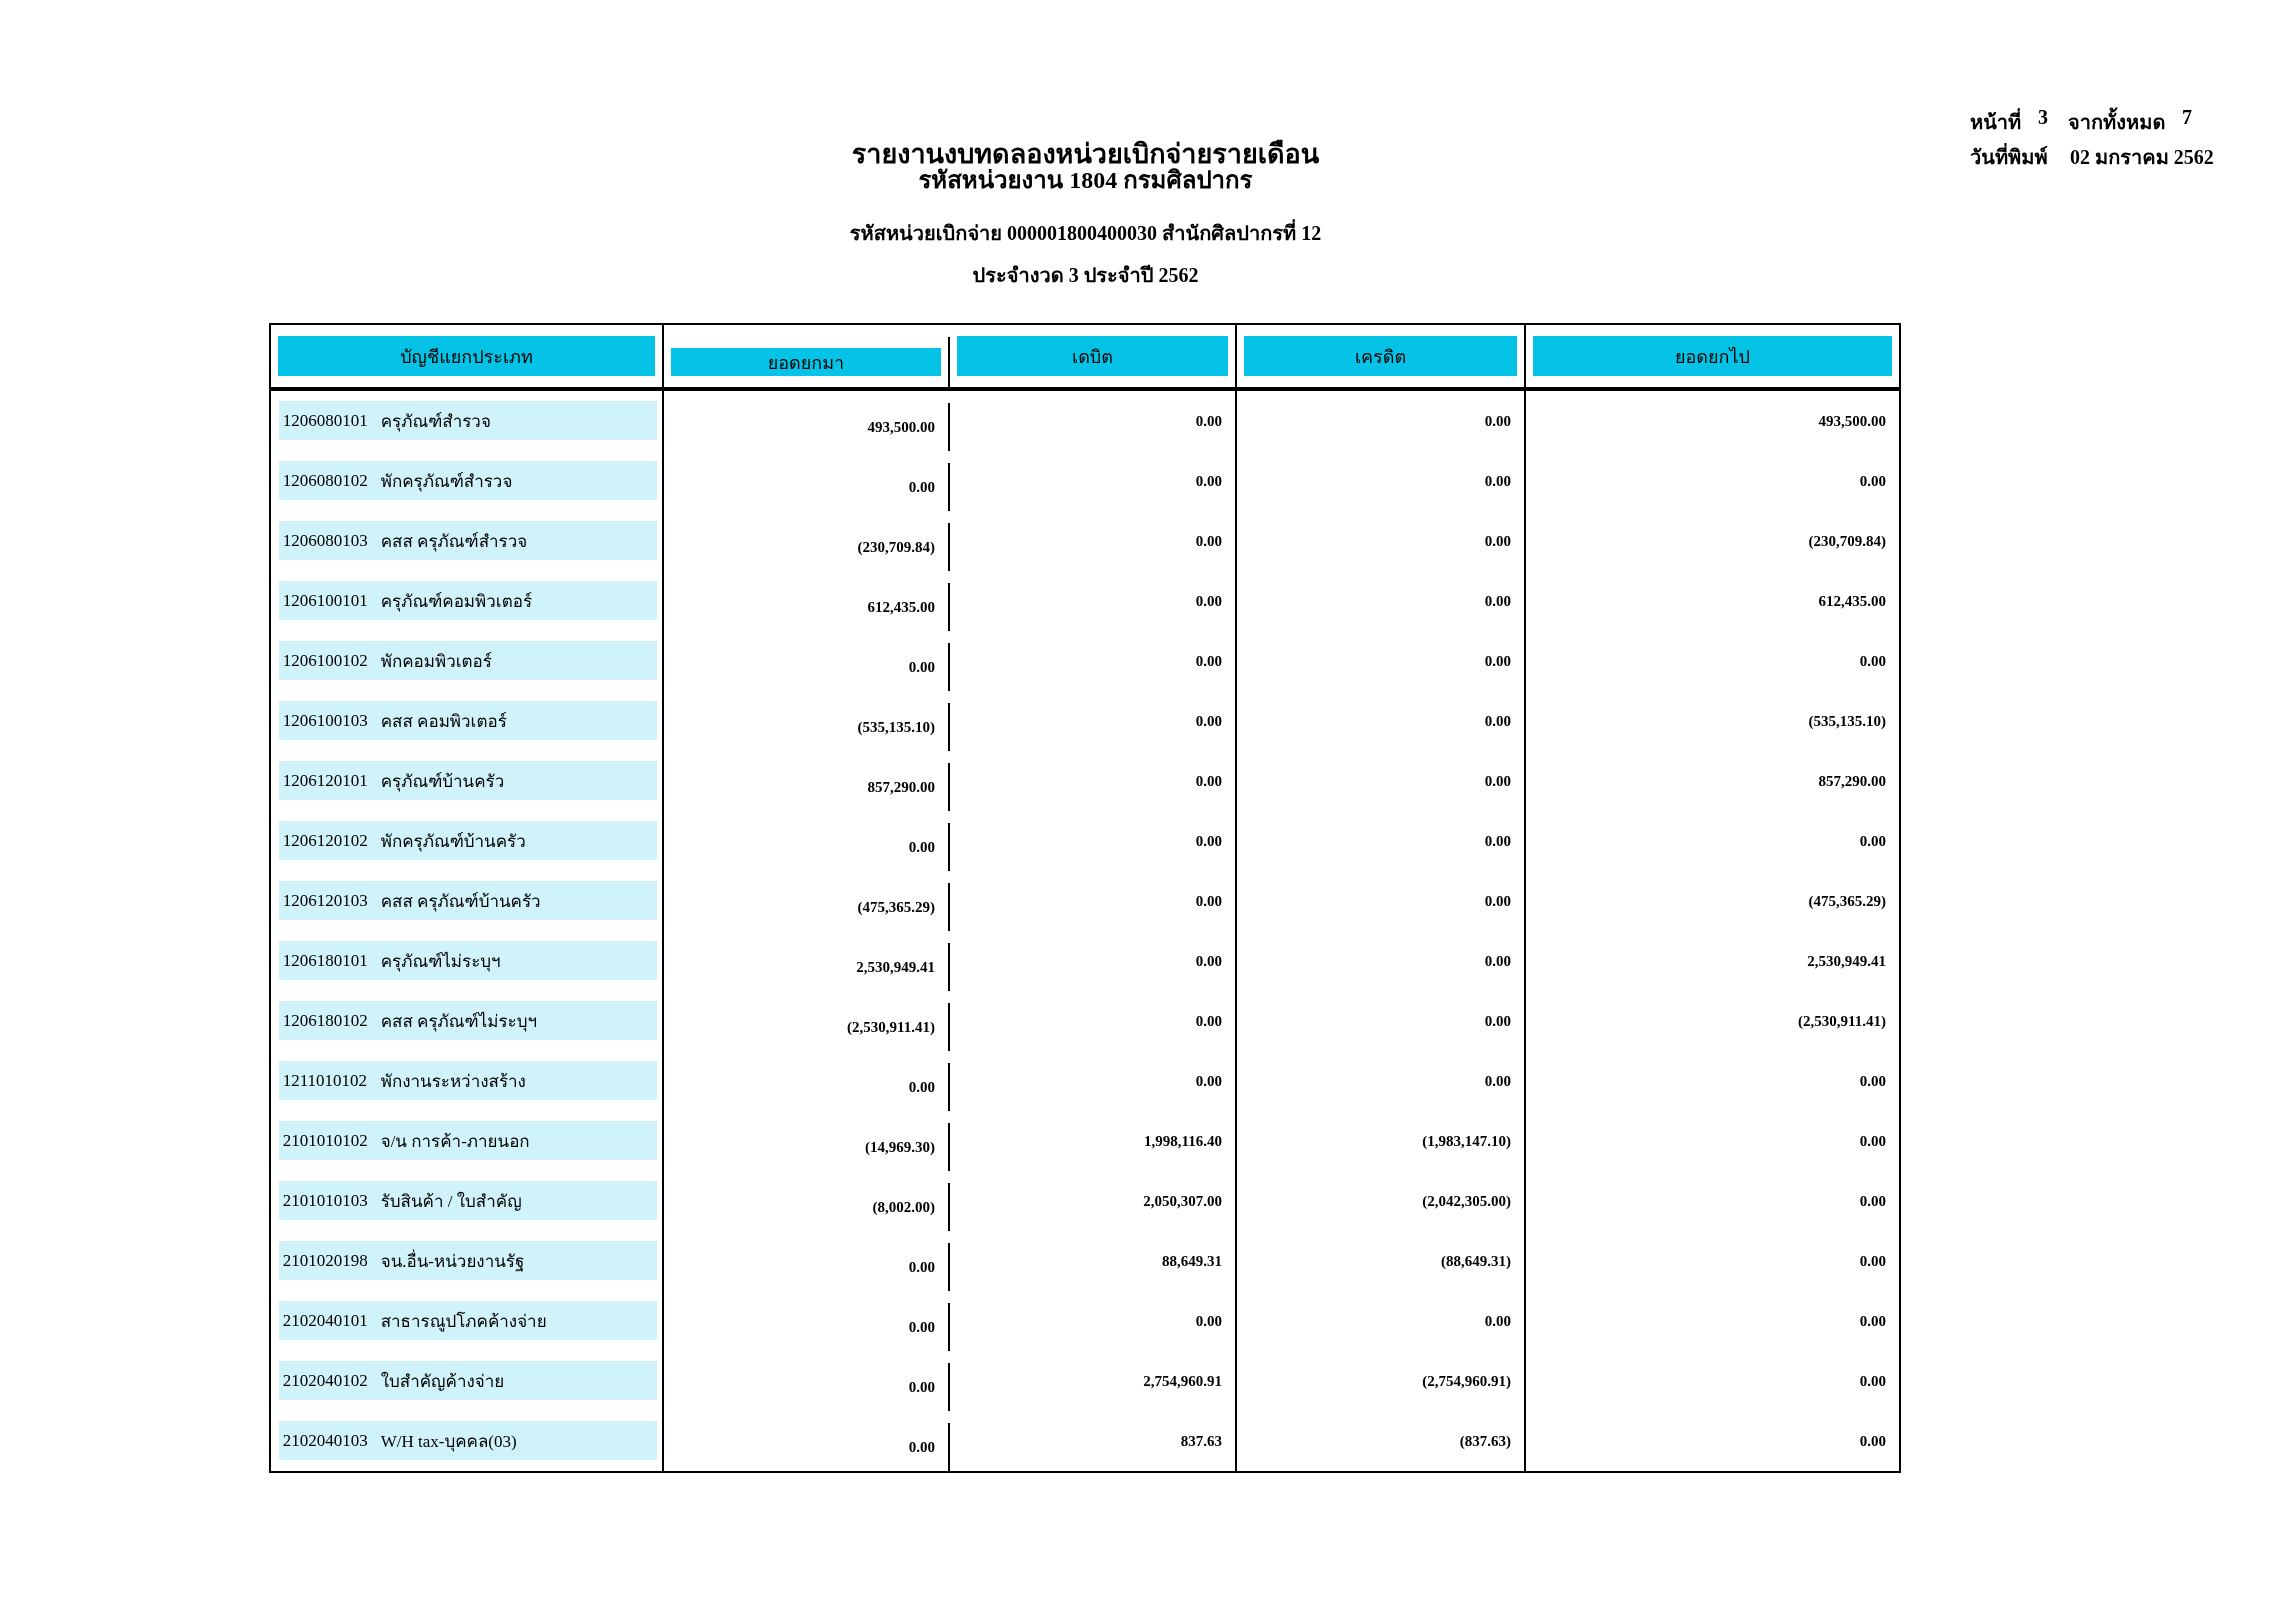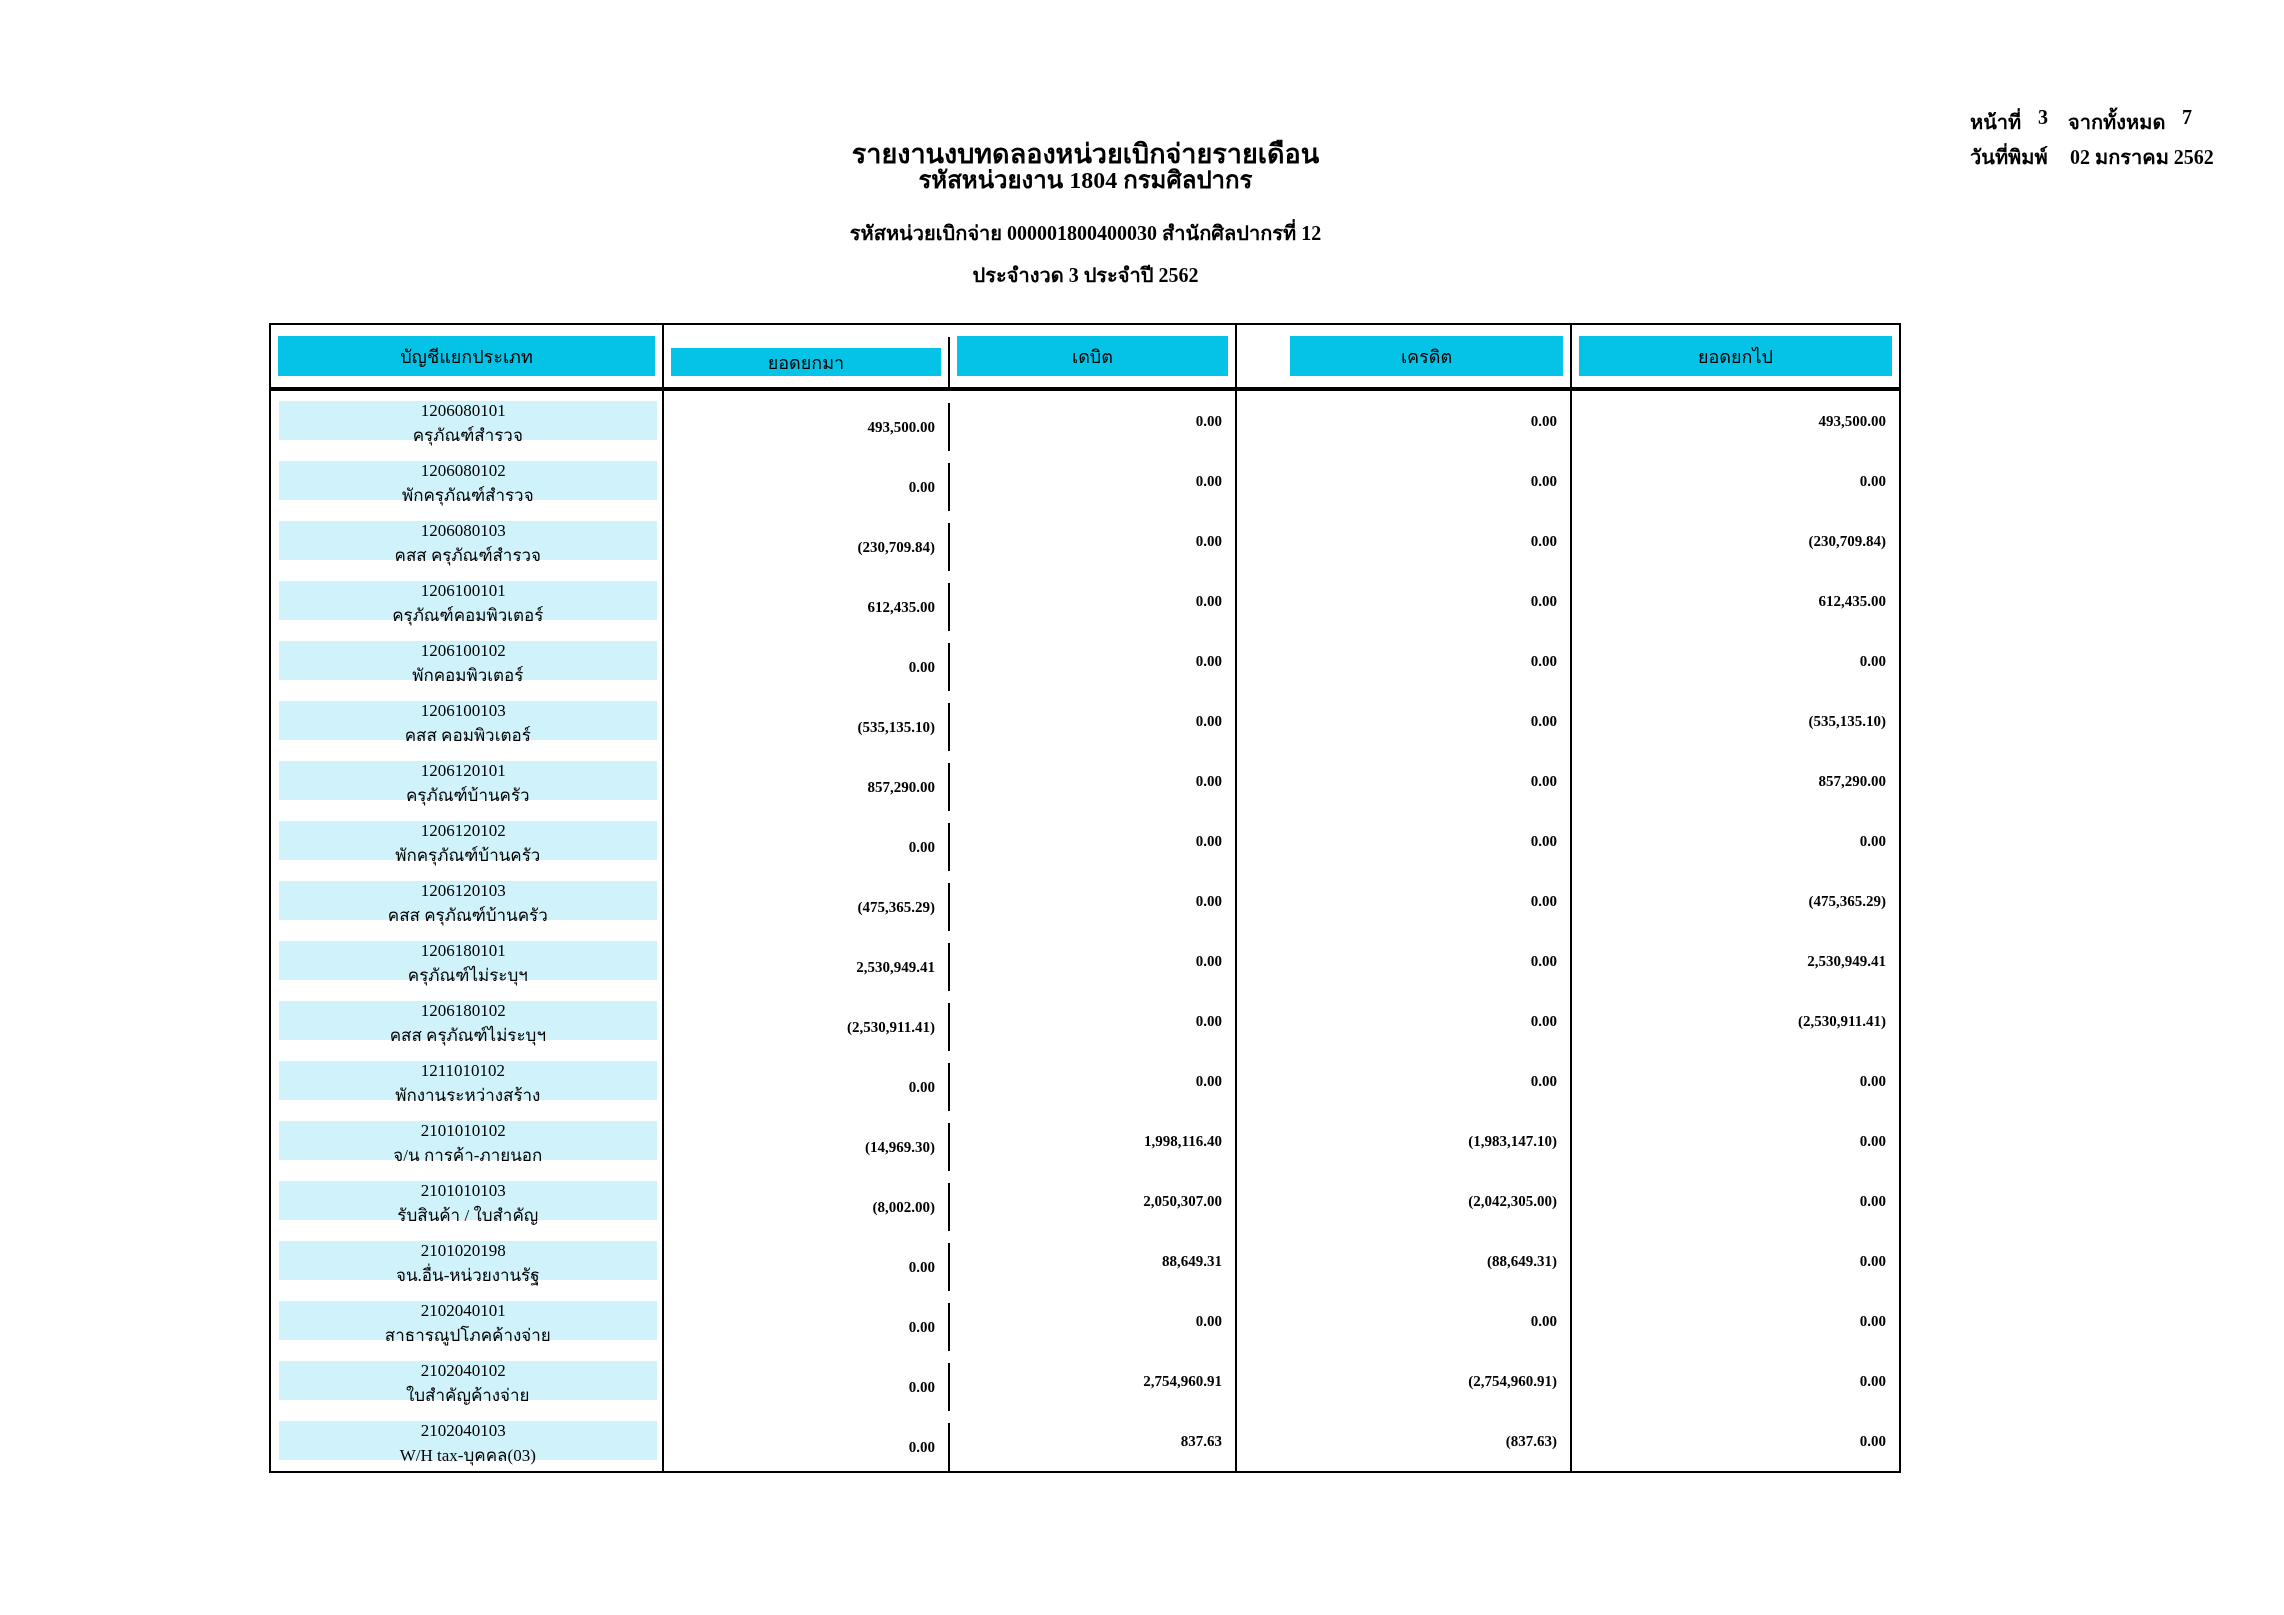--- a/index.html
+++ b/index.html
@@ -33,38 +33,38 @@
   
   .tbl{
     position:absolute;left:269px;top:323px;
     width:1628px;border:2.6px solid #000;background:#fff;
   }
   .thead{display:flex;height:62px;border-bottom:4.6px solid #000;}
   .th{position:relative;box-sizing:border-box;}
   .c1{width:393px;}
   .c2{width:286px;margin-top:12px;}
   .c3{width:287px;}
-  .c4{width:289px;margin-left:46px;}
+  .c4{width:289px;}
   .c5{flex:1;}
   .th.c1,.th.c2,.th.c3,.th.c4,
   .td.c1,.td.c2,.td.c3,.td.c4{border-right:2px solid #000;}
   .th-box{
     position:absolute;left:7.2px;right:7.2px;top:11px;bottom:11px;
     background:var(--header-bg);
     display:flex;align-items:center;justify-content:center;
     font-size:18px;white-space:nowrap;
   }
   .tbody{display:block;}
   .tr{display:flex;height:60px;}
   .td{position:relative;box-sizing:border-box;}
   .band{
     position:absolute;left:7.8px;right:5.2px;top:10.4px;height:39px;
     background:var(--band-bg);
     display:flex;align-items:center;
-    font-size:17px;white-space:nowrap;flex-direction:column;
+    font-size:17px;white-space:nowrap;
   }
   .code{display:inline-block;min-width:98px;padding-left:3.9px;}
   .num{
     display:flex;align-items:center;justify-content:flex-end;
     padding-right:13px;font-weight:bold;font-size:15px;white-space:nowrap;
   }
 </style>
 </head>
 <body>
 

